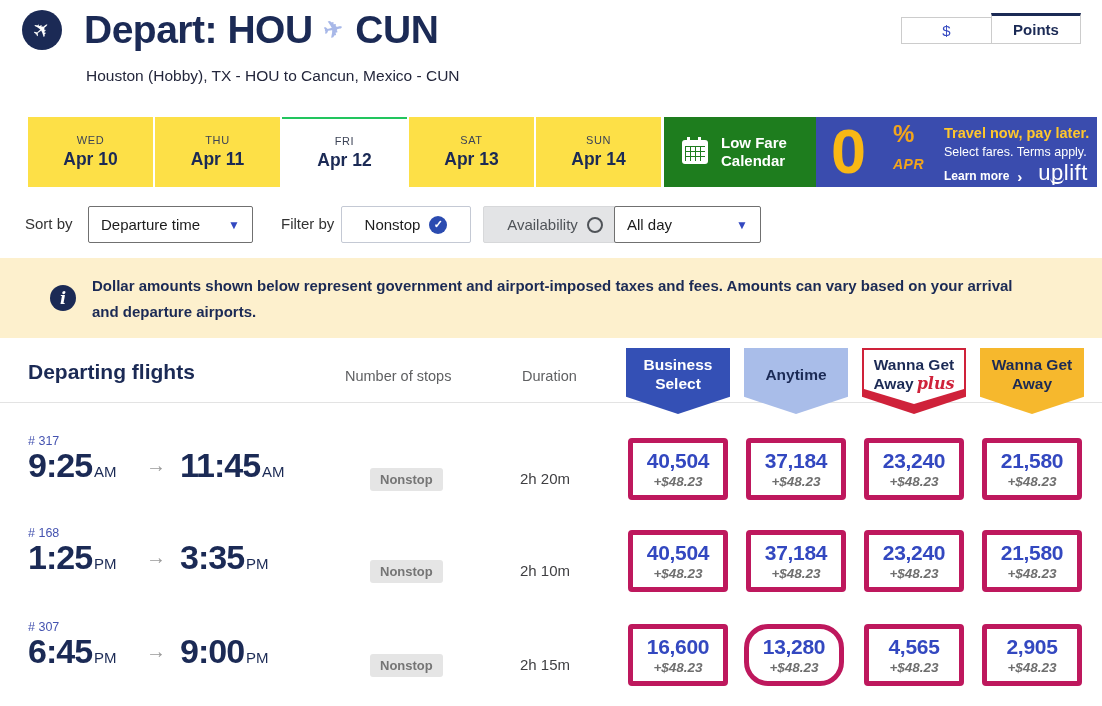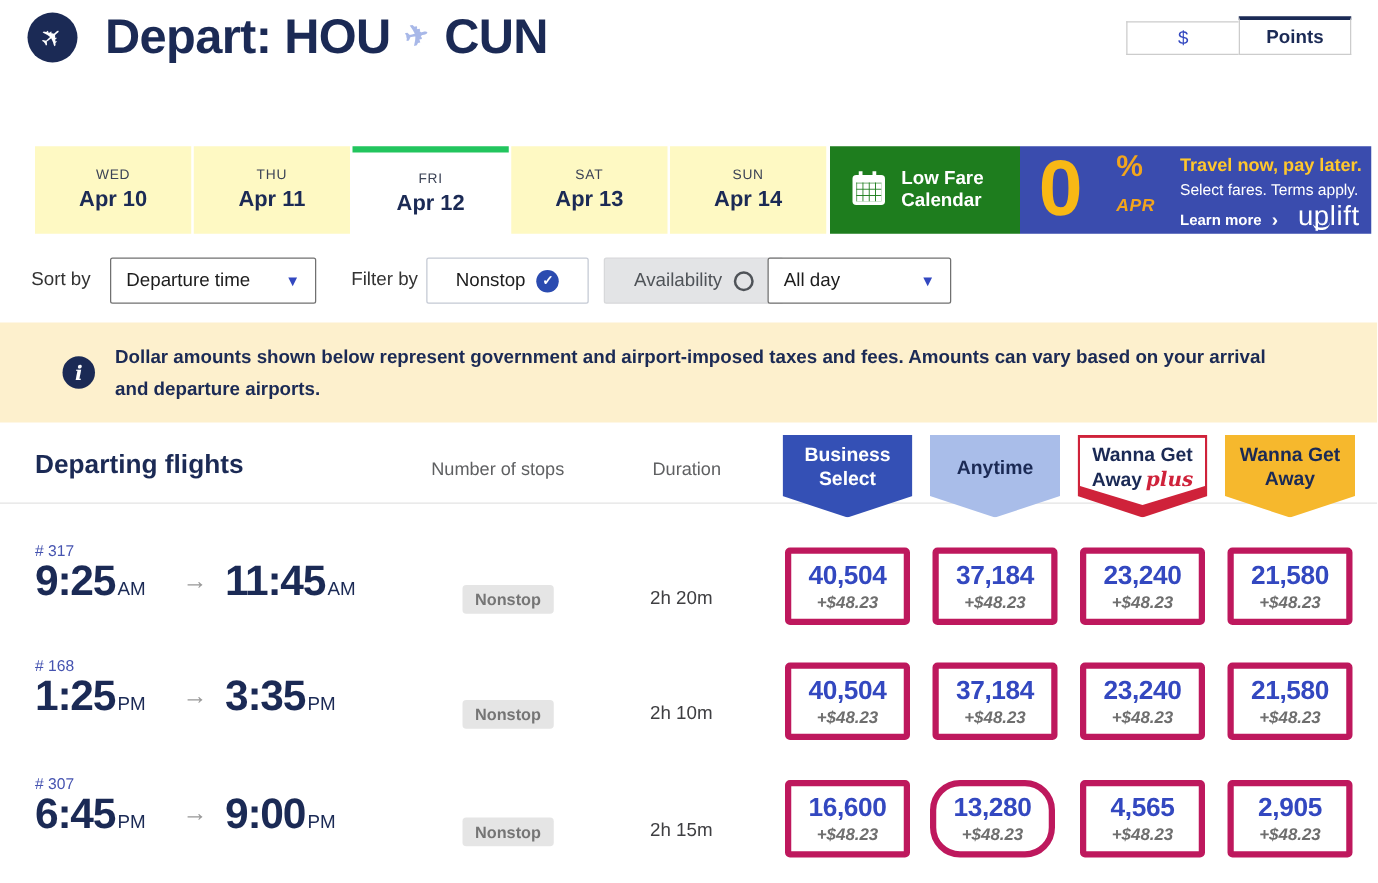--- a/index.html
+++ b/index.html
@@ -16,25 +16,25 @@
   .page-subtitle { position:absolute; left:86px; top:67px; font-size:15.5px; color:#23263b; }
 
   .currency-toggle { position:absolute; left:901px; top:13px; display:flex; align-items:flex-end; }
   .ct-tab { width:90px; background:#fff; border:1px solid #ccc; font-family:inherit; cursor:pointer;
     display:flex; align-items:center; justify-content:center; }
   .ct-tab.dollars { height:27px; color:#3348c0; font-size:15px; border-right:none; }
   .ct-tab.points { height:31px; border-top:3px solid #1b2a55; color:#1b2a55; font-weight:700; font-size:15px; }
 
   
   .date-tabs { position:absolute; left:28px; top:117px; display:flex; }
-  .dtab { width:125px; height:70px; margin-right:2px; background:#fef9c3; border:none; cursor:pointer;
+  .dtab { width:125px; height:70px; margin-right:2px; background:#fde047; border:none; cursor:pointer;
     display:flex; flex-direction:column; align-items:center; justify-content:center; font-family:inherit; }
   .dtab .day { font-size:11px; color:#3c4356; letter-spacing:0.6px; margin-bottom:3px; }
   .dtab .date { font-size:17.5px; font-weight:700; color:#1b2a55; }
-  .dtab.active { background:#fff; border-top:5px solid #22c55e; }
+  .dtab.active { background:#fff; border-top:2px solid #22c55e; }
 
   
   .low-fare { position:absolute; left:664px; top:117px; width:152px; height:70px; background:#1e7d1e;
     border:none; cursor:pointer; display:flex; align-items:center; padding-left:18px; gap:13px; font-family:inherit; }
   .cal-icon { width:26px; height:24px; background:#fff; border-radius:3px; position:relative; flex:0 0 auto; }
   .cal-icon::before { content:""; position:absolute; left:3px; right:3px; top:6px; bottom:3px;
     background-image:linear-gradient(#1e7d1e 1px, transparent 1px), linear-gradient(90deg,#1e7d1e 1px, transparent 1px);
     background-size:5px 5px; }
   .cal-icon::after { content:""; position:absolute; top:-3px; left:5px; width:3px; height:5px; background:#fff;
     box-shadow:11px 0 0 #fff; }
@@ -113,20 +113,21 @@
 </style>
 </head>
 <body>
 
 <div id="page">
 
   <div class="plane-badge">
     <span>✈</span>
   </div>
   <h1 class="page-title"><span class="bold">Depart:</span>&nbsp;<span>HOU</span><span class="title-plane">✈</span><span>CUN</span></h1>
+  <div class="page-subtitle">Houston (Hobby), TX - HOU to Cancun, Mexico - CUN</div>
 
   <div class="currency-toggle">
     <button class="ct-tab dollars">
       <span>$</span>
     </button>
     <button class="ct-tab points">Points</button>
   </div>
 
   <div class="date-tabs">
     <button class="dtab">

